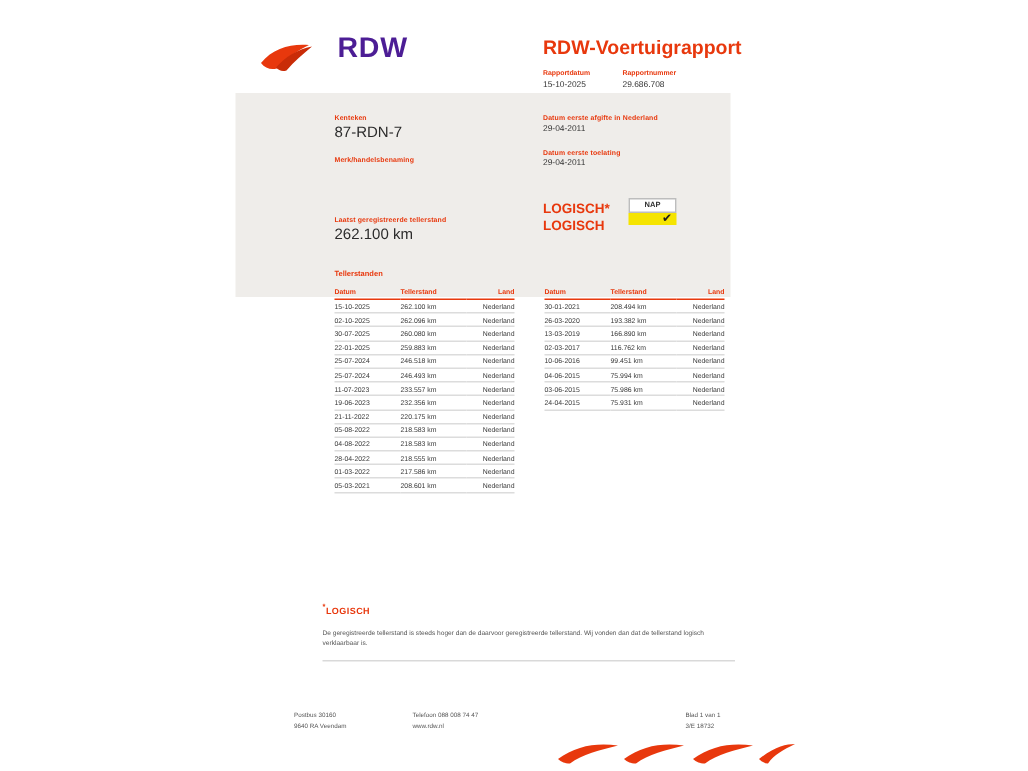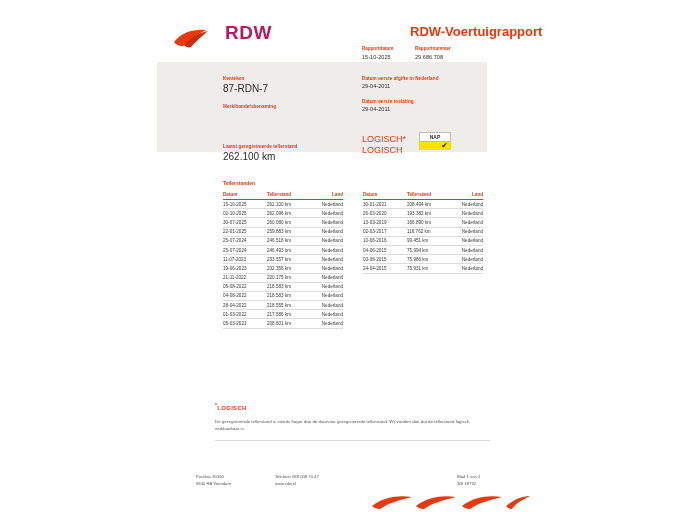--- a/index.html
+++ b/index.html
@@ -36,30 +36,29 @@
     width: 45px;
     height: 20px;
   }
   .logo-text {
     position: absolute;
     left: 225px;
     top: 12px;
     font-size: 19px;
     font-weight: bold;
     letter-spacing: 0.5px;
-    color: #be185d;
+    color: #4c1d95;
   }
   .report-title {
     position: absolute;
     left: 362px;
     top: 14px;
     font-size: 13px;
     font-weight: bold;
     color: #e8380d;
-    margin-left: 48px;
   }
   .meta-row {
     position: absolute;
     left: 362px;
     top: 36px;
     width: 280px;
     font-size: 4.6px;
   }
   .meta-label {
     font-weight: bold;
@@ -73,21 +72,21 @@
   }
   .meta-col-a { position: absolute; left: 0; top: 0; }
   .meta-col-b { position: absolute; left: 53px; top: 0; }
 
   
   .infoblock {
     position: absolute;
     left: 157px;
     top: 62px;
     width: 330px;
-    height: 90px;
+    height: 136px;
     background: #efedea;
   }
   .ib-left { position: absolute; left: 66px; top: 14px; width: 140px; }
   .ib-right { position: absolute; left: 205px; top: 14px; width: 130px; }
   .ib-label {
     font-size: 4.6px;
     font-weight: bold;
     color: #e8380d;
     letter-spacing: 0.1px;
   }
@@ -100,21 +99,21 @@
     font-size: 5.6px;
     color: #333;
     margin: 2px 0 10px 0;
   }
   .ib-bottom { position: absolute; left: 66px; top: 82px; width: 180px; }
   .oordeel {
     position: absolute;
     left: 205px;
     top: 72px;
     font-size: 9px;
-    font-weight: normal;
+    font-weight: bold;
     color: #e8380d;
     line-height: 11px;
   }
   .nap-badge {
     position: absolute;
     left: 262px;
     top: 70px;
     width: 32px;
     height: 17px;
   }

